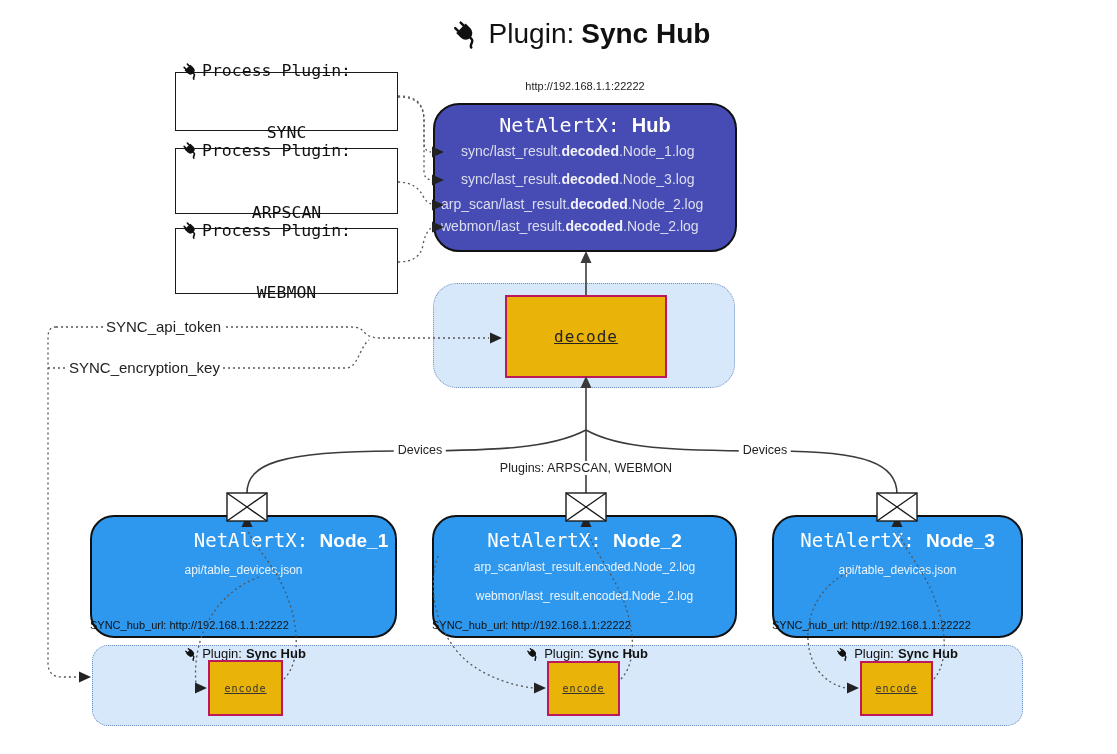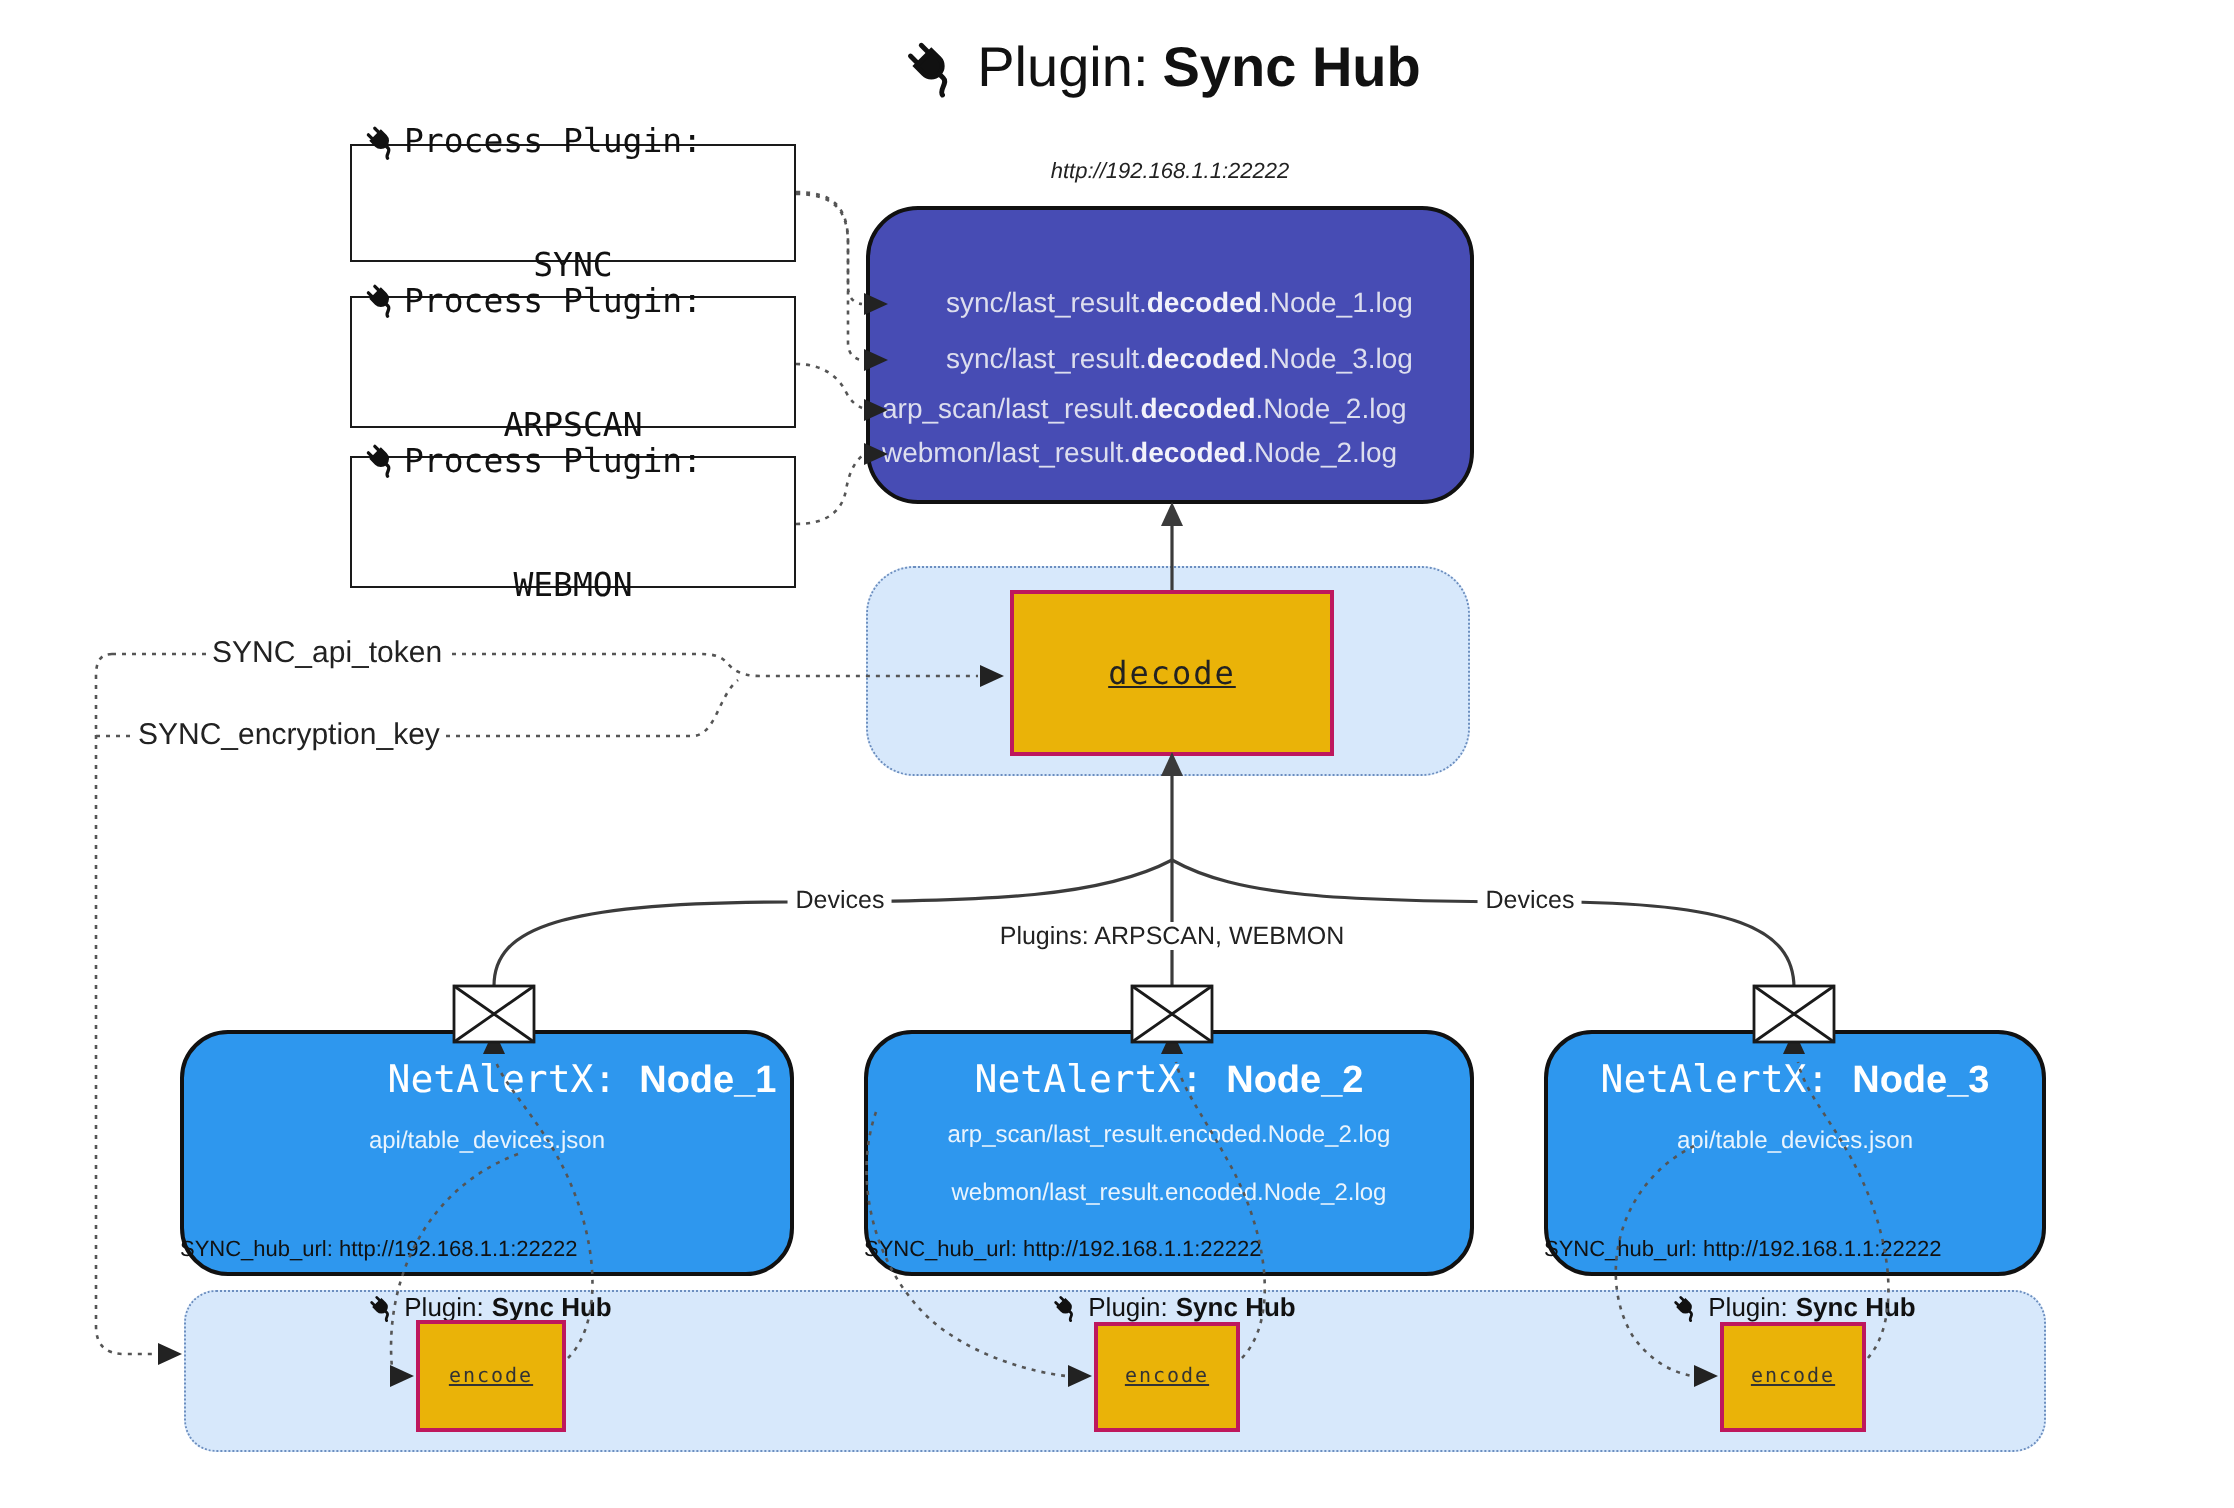--- a/index.html
+++ b/index.html
@@ -18,23 +18,23 @@
         display:flex;flex-direction:column;justify-content:center;align-items:center;
         font-size:16.5px;color:#111;box-sizing:border-box;gap:41px;}
   .pbox .l1{display:flex;align-items:center;gap:2px;width:100%;padding-left:6px;box-sizing:border-box;}
   .pbox .l2{text-align:center;margin-top:2px;}
 
   
   .hub{left:433px;top:103px;width:304px;height:149px;background:var(--hub-fill,#474CB4);
        border:2px solid #111;border-radius:26px;box-sizing:border-box;}
   .hub-title{top:113px;left:433px;width:304px;text-align:center;color:#fff;font-size:20px;white-space:nowrap;}
   .hub-title b{font-family:"Liberation Sans",sans-serif;font-weight:bold;font-size:20px;}
-  .hub-file{left:473px;width:286px;color:#DDDEEE;font-size:14px;white-space:nowrap;}
+  .hub-file{left:461px;width:286px;color:#DDDEEE;font-size:14px;white-space:nowrap;}
   .hub-file b{color:#F2F2FA;}
-  .hub-url{top:80px;left:433px;width:304px;text-align:center;font-size:11px;color:#222;font-style:italic;}
+  .hub-url{top:80px;left:433px;width:304px;text-align:center;font-size:11px;color:#222;}
 
   
   .panel{background:var(--panel-fill,#D7E8FB);border:1.6px dotted var(--panel-border,#6C8EBF);box-sizing:border-box;}
   .decode-panel{left:433px;top:283px;width:302px;height:105px;border-radius:24px;}
   .wbox{background:#eab308;border:2px solid #be185d;box-sizing:border-box;display:flex;
         align-items:center;justify-content:center;color:#222;text-decoration:underline;}
   .decode-box{left:505px;top:295px;width:162px;height:83px;font-size:16px;letter-spacing:1px;}
 
   
   .tok{background:#fff;color:#222;font-size:15px;padding:0 3px;white-space:nowrap;}
@@ -123,20 +123,24 @@
             </g>
           </svg>
         </span>
       <span>Process Plugin:</span>
       </div>
     <div class="l2">WEBMON</div>
   </div>
 
   <div class="abs hub-url">http://192.168.1.1:22222</div>
   <div class="abs hub"></div>
+  <div class="abs hub-title mono">
+    <span>NetAlertX:</span>
+    <b>Hub</b>
+  </div>
   <div class="abs hub-file" style="top:143px;"><span>sync/last_result.</span><b>decoded</b><span>.Node_1.log</span></div>
   <div class="abs hub-file" style="top:171px;"><span>sync/last_result.</span><b>decoded</b><span>.Node_3.log</span></div>
   <div class="abs hub-file" style="top:196px;left:441px;"><span>arp_scan/last_result.</span><b>decoded</b><span>.Node_2.log</span></div>
   <div class="abs hub-file" style="top:218px;left:441px;"><span>webmon/last_result.</span><b>decoded</b><span>.Node_2.log</span></div>
 
   <div class="abs panel decode-panel"></div>
   <div class="abs wbox decode-box mono">decode</div>
 
   <div class="abs node" style="left:90px;width:307px;"></div>
   <div class="abs node-title mono" style="left:106px;width:370px;">

